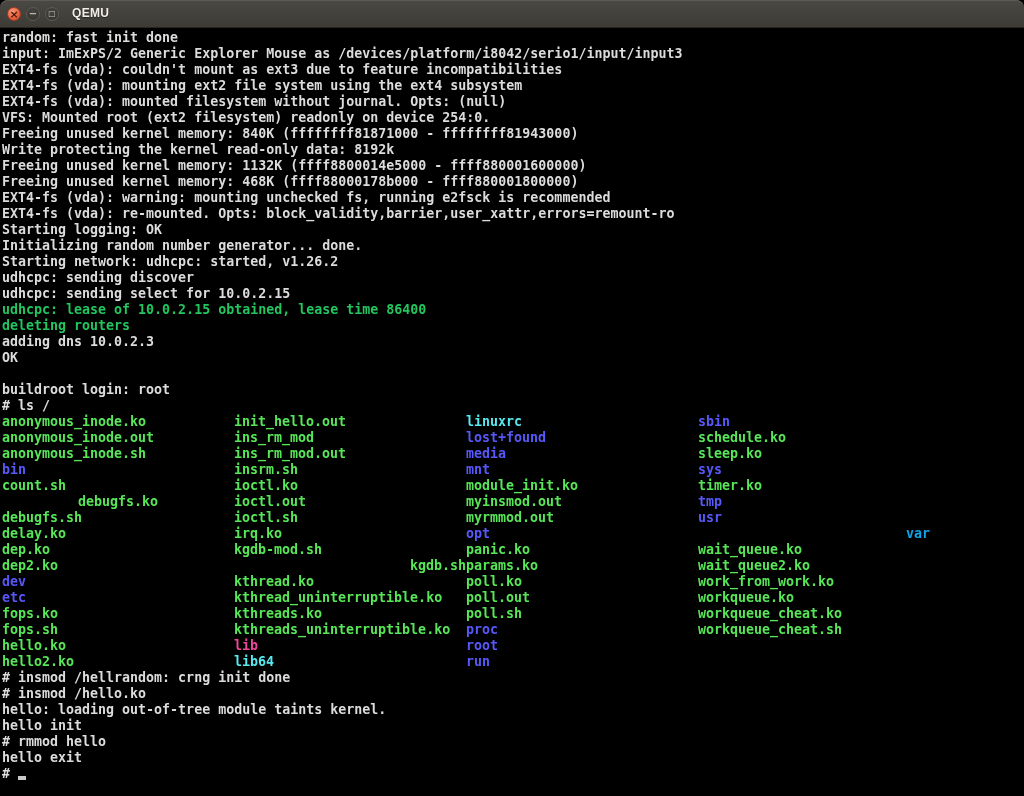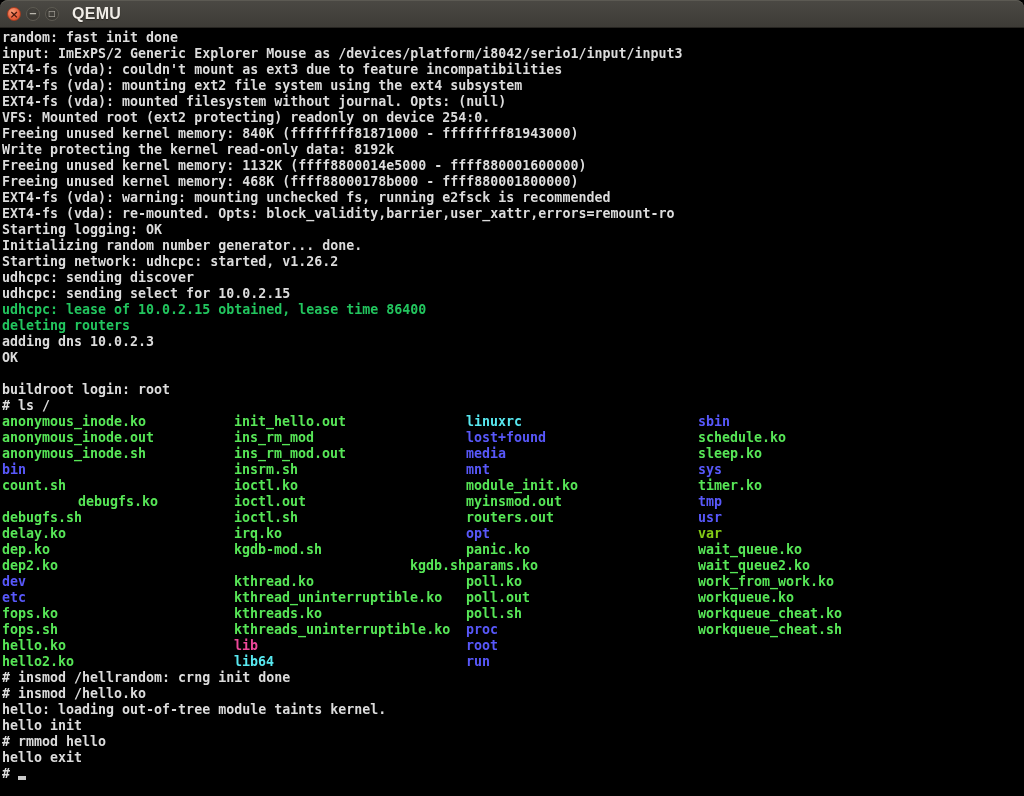--- a/index.html
+++ b/index.html
@@ -30,21 +30,21 @@
   }
   .wbtn.dim {
     background:radial-gradient(circle at 50% 30%, #46443f, #393732 70%);
     border:1px solid #5d5a52;
     color:#c2beb4; font-size:10px; font-weight:bold; line-height:1;
   }
   .wbtn.min { left:26px; }
   .wbtn.max { left:45px; font-size:8px; }
   .titletext {
     position:absolute; left:72px; top:0; height:28px; line-height:27px;
-    font-family:"Liberation Sans", sans-serif; font-size:16px; font-weight:bold;
+    font-family:"Liberation Sans", sans-serif; font-size:12px; font-weight:bold;
     color:#f1eee8; letter-spacing:0.3px;
     text-shadow:0 1px 1px #26241f;
   }
 
   
   .screen {
     position:absolute; top:28px; left:0; width:1024px; height:768px;
     background:#000;
     box-sizing:border-box;
     padding:2px 0 0 2px;
@@ -76,21 +76,21 @@
     </div>
     <span class="titletext">QEMU</span>
   </div>
 
   <div class="screen" id="screen">
       <div class="tline"><span style="color: rgb(220, 220, 220);">random: fast init done</span></div>
       <div class="tline"><span style="color: rgb(220, 220, 220);">input: ImExPS/2 Generic Explorer Mouse as /devices/platform/i8042/serio1/input/input3</span></div>
       <div class="tline"><span style="color: rgb(220, 220, 220);">EXT4-fs (vda): couldn't mount as ext3 due to feature incompatibilities</span></div>
       <div class="tline"><span style="color: rgb(220, 220, 220);">EXT4-fs (vda): mounting ext2 file system using the ext4 subsystem</span></div>
       <div class="tline"><span style="color: rgb(220, 220, 220);">EXT4-fs (vda): mounted filesystem without journal. Opts: (null)</span></div>
-      <div class="tline"><span style="color: rgb(220, 220, 220);">VFS: Mounted root (ext2 protecting) readonly on device 254:0.</span></div>
+      <div class="tline"><span style="color: rgb(220, 220, 220);">VFS: Mounted root (ext2 filesystem) readonly on device 254:0.</span></div>
       <div class="tline"><span style="color: rgb(220, 220, 220);">Freeing unused kernel memory: 840K (ffffffff81871000 - ffffffff81943000)</span></div>
       <div class="tline"><span style="color: rgb(220, 220, 220);">Write protecting the kernel read-only data: 8192k</span></div>
       <div class="tline"><span style="color: rgb(220, 220, 220);">Freeing unused kernel memory: 1132K (ffff8800014e5000 - ffff880001600000)</span></div>
       <div class="tline"><span style="color: rgb(220, 220, 220);">Freeing unused kernel memory: 468K (ffff88000178b000 - ffff880001800000)</span></div>
       <div class="tline"><span style="color: rgb(220, 220, 220);">EXT4-fs (vda): warning: mounting unchecked fs, running e2fsck is recommended</span></div>
       <div class="tline"><span style="color: rgb(220, 220, 220);">EXT4-fs (vda): re-mounted. Opts: block_validity,barrier,user_xattr,errors=remount-ro</span></div>
       <div class="tline"><span style="color: rgb(220, 220, 220);">Starting logging: OK</span></div>
       <div class="tline"><span style="color: rgb(220, 220, 220);">Initializing random number generator... done.</span></div>
       <div class="tline"><span style="color: rgb(220, 220, 220);">Starting network: udhcpc: started, v1.26.2</span></div>
       <div class="tline"><span style="color: rgb(220, 220, 220);">udhcpc: sending discover</span></div>
@@ -101,22 +101,22 @@
       <div class="tline"><span style="color: rgb(220, 220, 220);">OK</span></div>
       <div class="tline"><span style="color: rgb(220, 220, 220);"></span></div>
       <div class="tline"><span style="color: rgb(220, 220, 220);">buildroot login: root</span></div>
       <div class="tline"><span style="color: rgb(220, 220, 220);"># ls /</span></div>
       <div class="tline"><span class="cell" style="color: rgb(87, 230, 87);">anonymous_inode.ko</span><span class="cell" style="color: rgb(87, 230, 87);">init_hello.out</span><span class="cell" style="color: rgb(88, 232, 240);">linuxrc</span><span class="cell" style="color: rgb(88, 88, 250);">sbin</span></div>
       <div class="tline"><span class="cell" style="color: rgb(87, 230, 87);">anonymous_inode.out</span><span class="cell" style="color: rgb(87, 230, 87);">ins_rm_mod</span><span class="cell" style="color: rgb(88, 88, 250);">lost+found</span><span class="cell" style="color: rgb(87, 230, 87);">schedule.ko</span></div>
       <div class="tline"><span class="cell" style="color: rgb(87, 230, 87);">anonymous_inode.sh</span><span class="cell" style="color: rgb(87, 230, 87);">ins_rm_mod.out</span><span class="cell" style="color: rgb(88, 88, 250);">media</span><span class="cell" style="color: rgb(87, 230, 87);">sleep.ko</span></div>
       <div class="tline"><span class="cell" style="color: rgb(88, 88, 250);">bin</span><span class="cell" style="color: rgb(87, 230, 87);">insrm.sh</span><span class="cell" style="color: rgb(88, 88, 250);">mnt</span><span class="cell" style="color: rgb(88, 88, 250);">sys</span></div>
       <div class="tline"><span class="cell" style="color: rgb(87, 230, 87);">count.sh</span><span class="cell" style="color: rgb(87, 230, 87);">ioctl.ko</span><span class="cell" style="color: rgb(87, 230, 87);">module_init.ko</span><span class="cell" style="color: rgb(87, 230, 87);">timer.ko</span></div>
       <div class="tline"><span class="cell" style="color: rgb(87, 230, 87); text-align: center;">debugfs.ko</span><span class="cell" style="color: rgb(87, 230, 87);">ioctl.out</span><span class="cell" style="color: rgb(87, 230, 87);">myinsmod.out</span><span class="cell" style="color: rgb(88, 88, 250);">tmp</span></div>
-      <div class="tline"><span class="cell" style="color: rgb(87, 230, 87);">debugfs.sh</span><span class="cell" style="color: rgb(87, 230, 87);">ioctl.sh</span><span class="cell" style="color: rgb(87, 230, 87);">routers.out</span><span class="cell" style="color: rgb(88, 88, 250);">usr</span></div>
-      <div class="tline"><span class="cell" style="color: rgb(87, 230, 87);">delay.ko</span><span class="cell" style="color: rgb(87, 230, 87);">irq.ko</span><span class="cell" style="color: rgb(88, 88, 250);">opt</span><span class="cell" style="color: #84cc16;">var</span></div>
+      <div class="tline"><span class="cell" style="color: rgb(87, 230, 87);">debugfs.sh</span><span class="cell" style="color: rgb(87, 230, 87);">ioctl.sh</span><span class="cell" style="color: rgb(87, 230, 87);">myrmmod.out</span><span class="cell" style="color: rgb(88, 88, 250);">usr</span></div>
+      <div class="tline"><span class="cell" style="color: rgb(87, 230, 87);">delay.ko</span><span class="cell" style="color: rgb(87, 230, 87);">irq.ko</span><span class="cell" style="color: rgb(88, 88, 250);">opt</span><span class="cell" style="color: #0ea5e9; text-align: right;">var</span></div>
       <div class="tline"><span class="cell" style="color: rgb(87, 230, 87);">dep.ko</span><span class="cell" style="color: rgb(87, 230, 87);">kgdb-mod.sh</span><span class="cell" style="color: rgb(87, 230, 87);">panic.ko</span><span class="cell" style="color: rgb(87, 230, 87);">wait_queue.ko</span></div>
       <div class="tline"><span class="cell" style="color: rgb(87, 230, 87);">dep2.ko</span><span class="cell" style="color: rgb(87, 230, 87); text-align: right;">kgdb.sh</span><span class="cell" style="color: rgb(87, 230, 87);">params.ko</span><span class="cell" style="color: rgb(87, 230, 87);">wait_queue2.ko</span></div>
       <div class="tline"><span class="cell" style="color: rgb(88, 88, 250);">dev</span><span class="cell" style="color: rgb(87, 230, 87);">kthread.ko</span><span class="cell" style="color: rgb(87, 230, 87);">poll.ko</span><span class="cell" style="color: rgb(87, 230, 87);">work_from_work.ko</span></div>
       <div class="tline"><span class="cell" style="color: rgb(88, 88, 250);">etc</span><span class="cell" style="color: rgb(87, 230, 87);">kthread_uninterruptible.ko</span><span class="cell" style="color: rgb(87, 230, 87);">poll.out</span><span class="cell" style="color: rgb(87, 230, 87);">workqueue.ko</span></div>
       <div class="tline"><span class="cell" style="color: rgb(87, 230, 87);">fops.ko</span><span class="cell" style="color: rgb(87, 230, 87);">kthreads.ko</span><span class="cell" style="color: rgb(87, 230, 87);">poll.sh</span><span class="cell" style="color: rgb(87, 230, 87);">workqueue_cheat.ko</span></div>
       <div class="tline"><span class="cell" style="color: rgb(87, 230, 87);">fops.sh</span><span class="cell" style="color: rgb(87, 230, 87);">kthreads_uninterruptible.ko</span><span class="cell" style="color: rgb(88, 88, 250);">proc</span><span class="cell" style="color: rgb(87, 230, 87);">workqueue_cheat.sh</span></div>
       <div class="tline"><span class="cell" style="color: rgb(87, 230, 87);">hello.ko</span><span class="cell" style="color: #ec4899;">lib</span><span class="cell" style="color: rgb(88, 88, 250);">root</span></div>
       <div class="tline"><span class="cell" style="color: rgb(87, 230, 87);">hello2.ko</span><span class="cell" style="color: rgb(88, 232, 240);">lib64</span><span class="cell" style="color: rgb(88, 88, 250);">run</span></div>
       <div class="tline"><span style="color: rgb(220, 220, 220);"># insmod /hellrandom: crng init done</span></div>
       <div class="tline"><span style="color: rgb(220, 220, 220);"># insmod /hello.ko</span></div>

